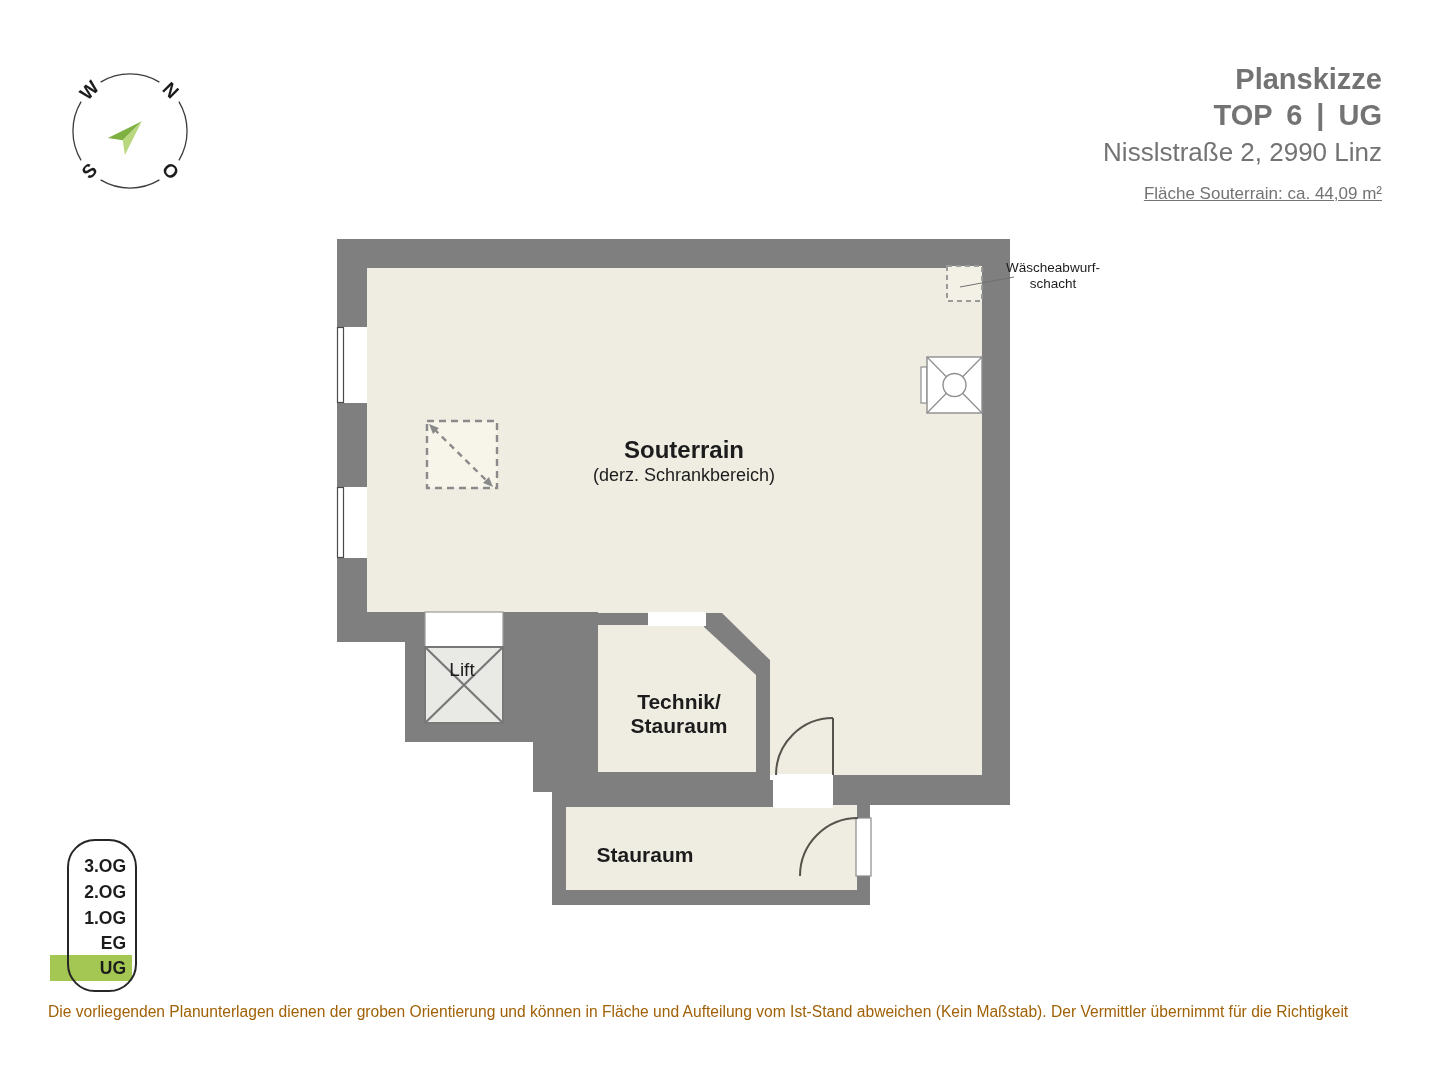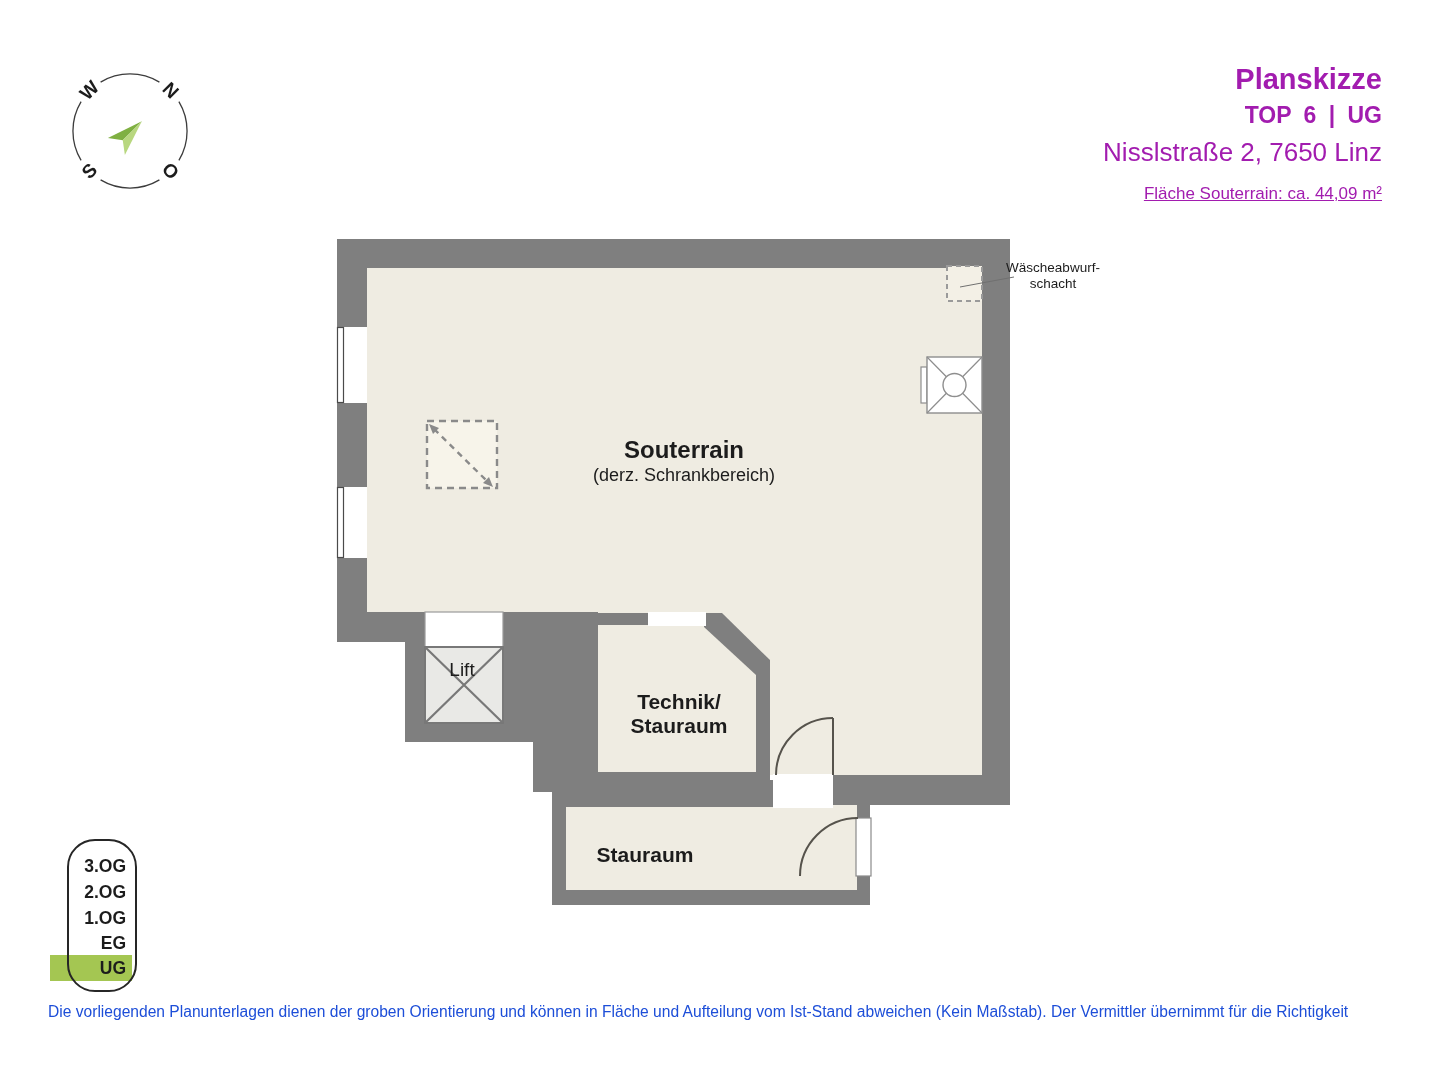--- a/index.html
+++ b/index.html
@@ -1,26 +1,26 @@
 <!DOCTYPE html>
 <html><head>
 <meta charset="utf-8">
 <style>
   html,body{margin:0;padding:0;}
   body{width:1440px;height:1080px;position:relative;background:#ffffff;
        font-family:"Liberation Sans",sans-serif;overflow:hidden;}
   svg{position:absolute;left:0;top:0;}
   svg text{fill:#1c1c1c;}
-  .hdr{position:absolute;top:62px;right:58px;text-align:right;color:#a21caf;}
+  .hdr{position:absolute;top:62px;right:58px;text-align:right;color:#737373;}
   .hdr .t1{font-size:29px;font-weight:700;line-height:35px;}
-  .hdr .t2{font-size:23px;font-weight:700;line-height:37px;word-spacing:6px;}
+  .hdr .t2{font-size:29px;font-weight:700;line-height:37px;word-spacing:6px;}
   .hdr .t3{font-size:26px;font-weight:400;line-height:37px;}
   .hdr .t4{font-size:17px;font-weight:400;margin-top:13px;text-decoration:underline;}
   .disc{position:absolute;left:48px;top:1002px;font-size:15.6px;line-height:20.6px;
-        color:#1d4ed8;white-space:nowrap;}
+        color:#a16207;white-space:nowrap;}
   .room{fill:#efece2;}
   .wall{fill:#7f7f7f;}
   .open{fill:#ffffff;}
   .b{font-weight:700;}
 </style>
 </head>
 <body>
 
 <svg width="1440" height="1080" viewBox="0 0 1440 1080">
 
@@ -139,19 +139,19 @@
       <text x="126" y="924">1.OG</text>
       <text x="126" y="949">EG</text>
       <text x="126" y="974">UG</text>
     </g>
   </g>
 </svg>
 
 <div class="hdr">
   <div class="t1">Planskizze</div>
   <div class="t2">TOP 6  |  UG</div>
-  <div class="t3">Nisslstraße 2, 7650 Linz</div>
+  <div class="t3">Nisslstraße 2, 2990 Linz</div>
   <div class="t4">Fläche Souterrain: ca. 44,09 m²</div>
 </div>
 
 <div class="disc">
   <div>Die vorliegenden Planunterlagen dienen der groben Orientierung und können in Fläche und Aufteilung vom Ist-Stand abweichen (Kein Maßstab). Der Vermittler übernimmt für die Richtigkeit</div>
 </div>
 
 </body></html>

